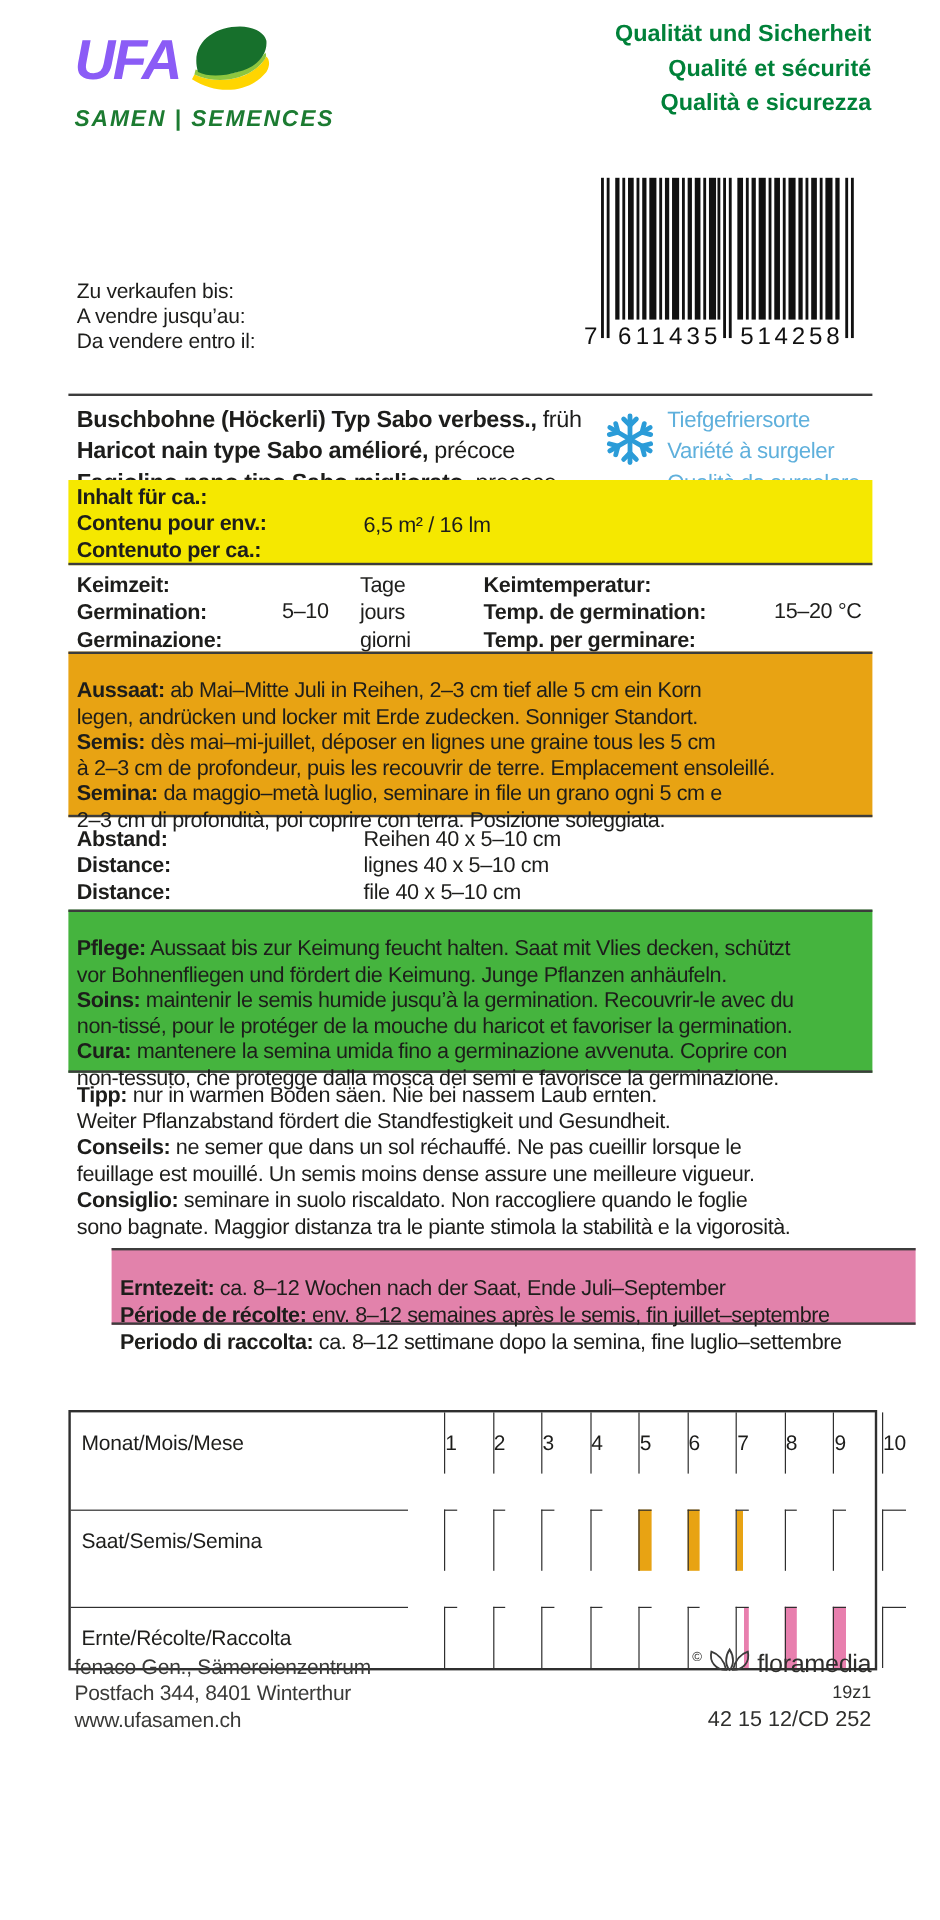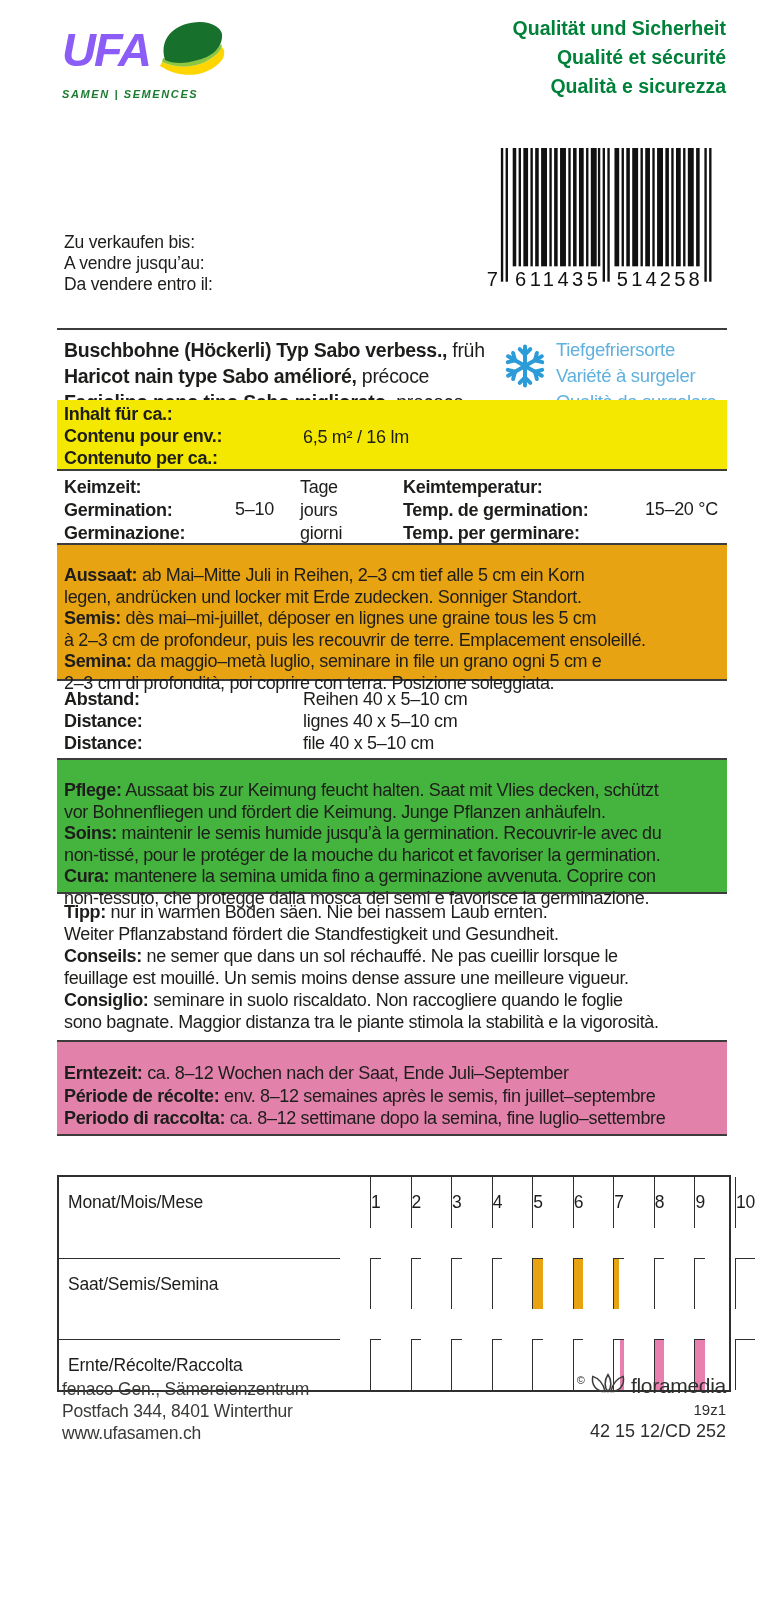--- a/index.html
+++ b/index.html
@@ -2,21 +2,21 @@
 <html><head>
 <meta charset="utf-8">
 <style>
   html,body{margin:0;padding:0;background:#ffffff;}
   .page{position:relative;width:783px;height:1600px;background:#fff;overflow:hidden;
         font-family:"Liberation Sans", sans-serif;color:#1d1d1b;}
   .abs{position:absolute;}
   
   .ufa-text{font-style:italic;font-weight:bold;font-size:47px;color:#8b5cf6;letter-spacing:-2px;line-height:1;}
   .logo-row{display:flex;align-items:flex-start;}
-  .logo-sub{font-style:italic;font-weight:bold;font-size:11px;color:#1c7b31;letter-spacing:1.6px;margin-top:2px;}
+  .logo-sub{font-style:italic;font-weight:bold;font-size:19px;color:#1c7b31;letter-spacing:1.6px;margin-top:2px;}
   .quality{text-align:right;font-weight:bold;font-size:19.5px;line-height:29px;color:#008139;}
   
   .lines-sm{font-size:17.5px;line-height:21px;letter-spacing:-0.2px;}
   .rule{left:57px;width:670px;height:2px;background:#3c3c3c;}
   
   .title-line{font-size:19.5px;line-height:26px;letter-spacing:-0.3px;}
   .title-line b{letter-spacing:-0.3px;}
   .frozen-text{font-size:18.5px;line-height:26px;color:#5fb0dc;letter-spacing:-0.3px;}
   
   .blk{left:57px;width:670px;box-sizing:border-box;}
@@ -219,21 +219,21 @@
 
   <div class="abs blk" style="top:901px;height:132px;padding-left:7px;">
     <div class="ln" style="line-height:22px;"><b>Tipp:</b><span> nur in warmen Boden säen. Nie bei nassem Laub ernten.</span></div>
     <div class="ln" style="line-height:22px;"><b></b><span>Weiter Pflanzabstand fördert die Standfestigkeit und Gesundheit.</span></div>
     <div class="ln" style="line-height:22px;"><b>Conseils:</b><span> ne semer que dans un sol réchauffé. Ne pas cueillir lorsque le</span></div>
     <div class="ln" style="line-height:22px;"><b></b><span>feuillage est mouillé. Un semis moins dense assure une meilleure vigueur.</span></div>
     <div class="ln" style="line-height:22px;"><b>Consiglio:</b><span> seminare in suolo riscaldato. Non raccogliere quando le foglie</span></div>
     <div class="ln" style="line-height:22px;"><b></b><span>sono bagnate. Maggior distanza tra le piante stimola la stabilità e la vigorosità.</span></div>
   </div>
 
-  <div class="abs blk pinkb pad" style="top:1040px;height:96px;">
+  <div class="abs blk pinkb pad" style="top:1040px;height:64px;margin-left:36px;">
     <div class="ln" style="line-height:22.5px;"><b>Erntezeit:</b><span> ca. 8–12 Wochen nach der Saat, Ende Juli–September</span></div>
     <div class="ln" style="line-height:22.5px;"><b>Période de récolte:</b><span> env. 8–12 semaines après le semis, fin juillet–septembre</span></div>
     <div class="ln" style="line-height:22.5px;"><b>Periodo di raccolta:</b><span> ca. 8–12 settimane dopo la semina, fine luglio–settembre</span></div>
   </div>
 
   <div class="abs cal" style="top:1175px;gap:30px;">
 
     <div class="cell r0 c0">Monat/Mois/Mese</div>
     <div class="cell r0">1</div>
     <div class="cell r0">2</div>

